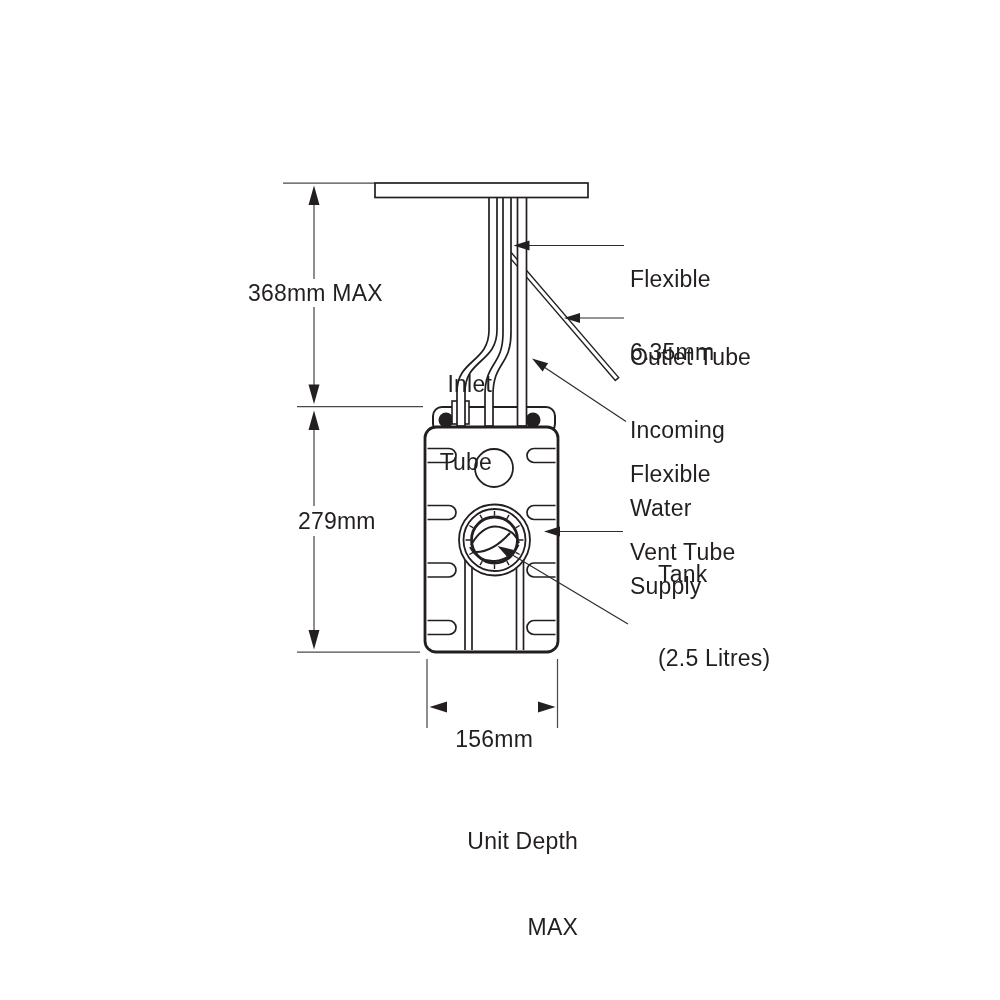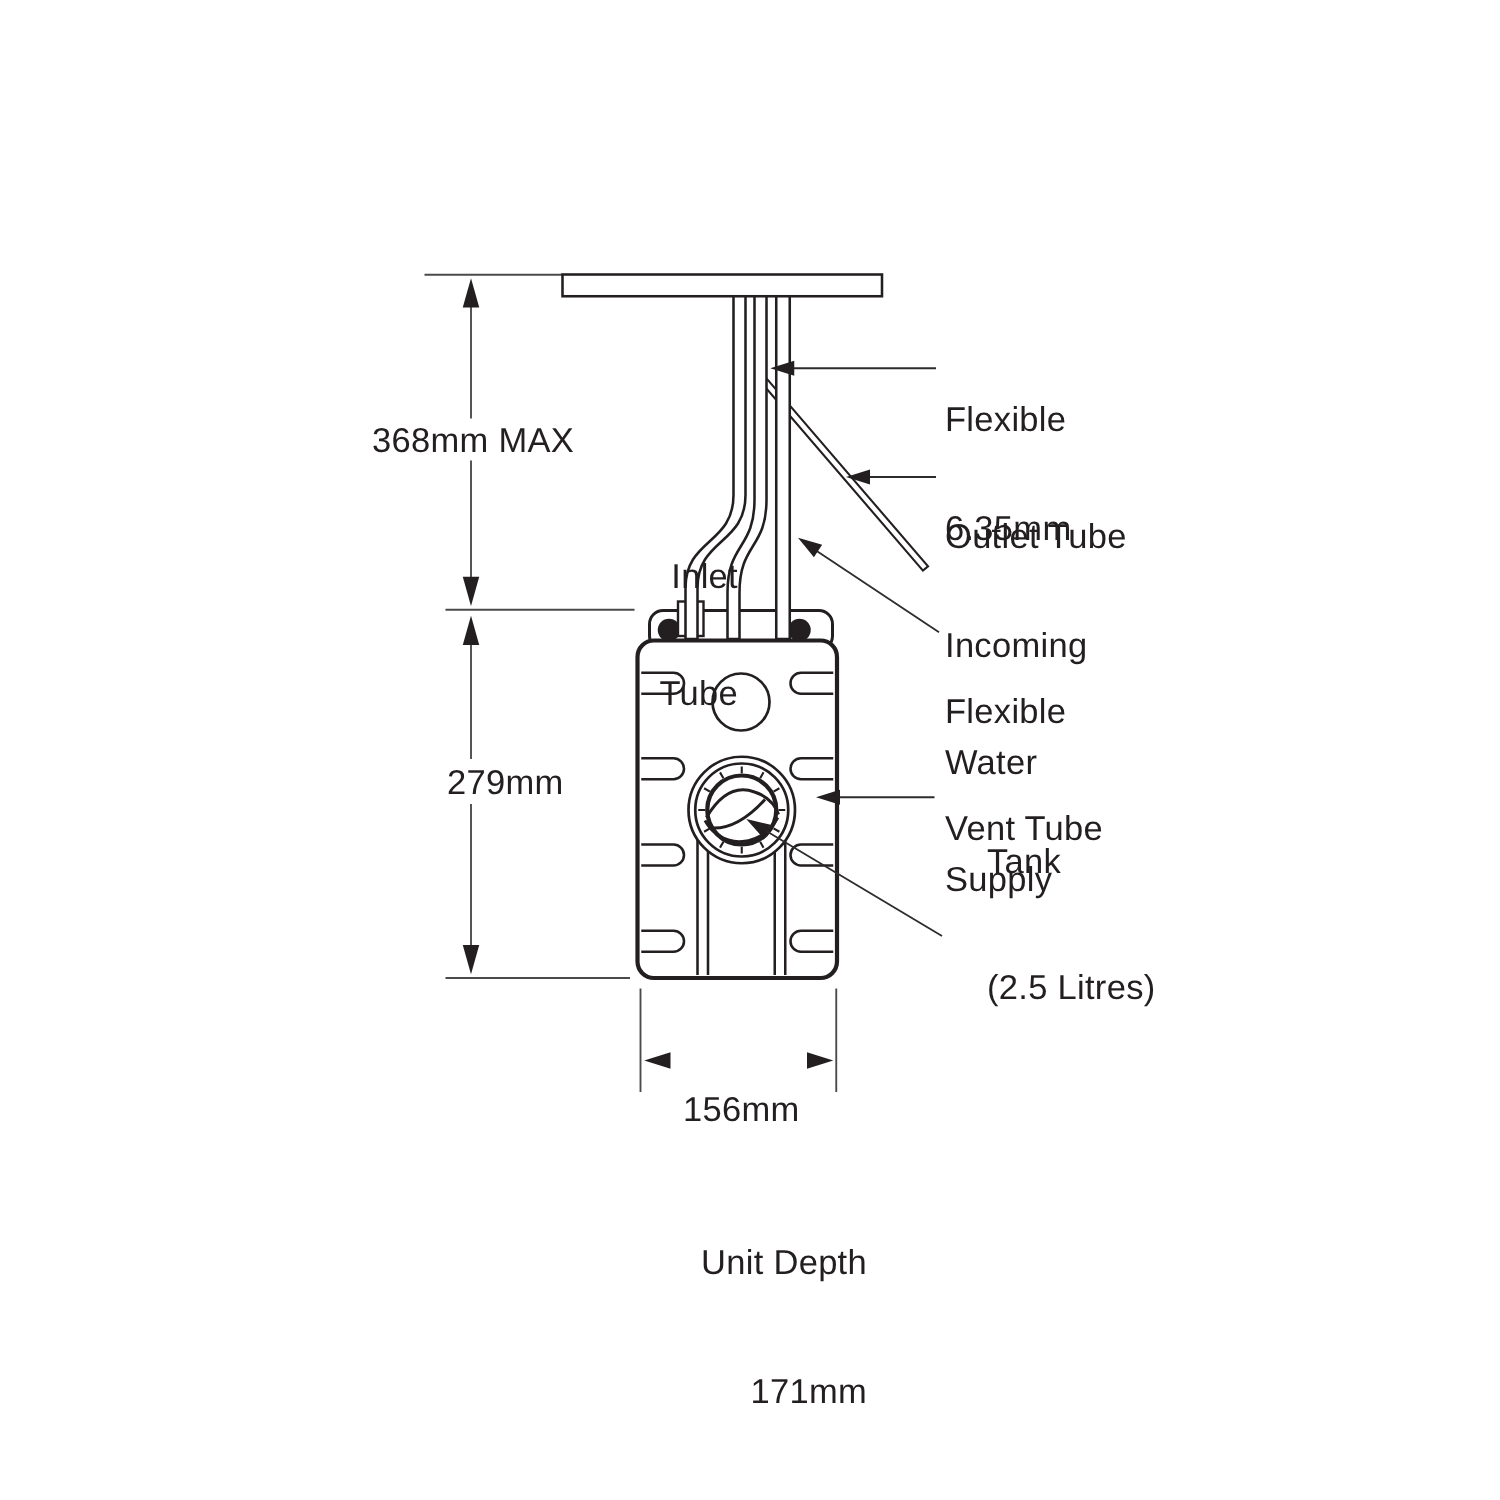--- a/index.html
+++ b/index.html
@@ -141,17 +141,16 @@
   <div class="label lh28" style="left:629px; top:504px;margin-left:29px;">
     <div>Tank</div>
     <div>(2.5 Litres)</div>
   </div>
 
 
   <div class="label center" style="left:452px; top:694px; width:81px;margin-top:32px;">156mm</div>
 
   <div class="label center lh285" style="left:398px; top:770px; width:180px;">
     <div>Unit Depth</div>
-    <div>171mm</div>
     <div>MAX</div>
   </div>
 
 </div>
 
 </body></html>

